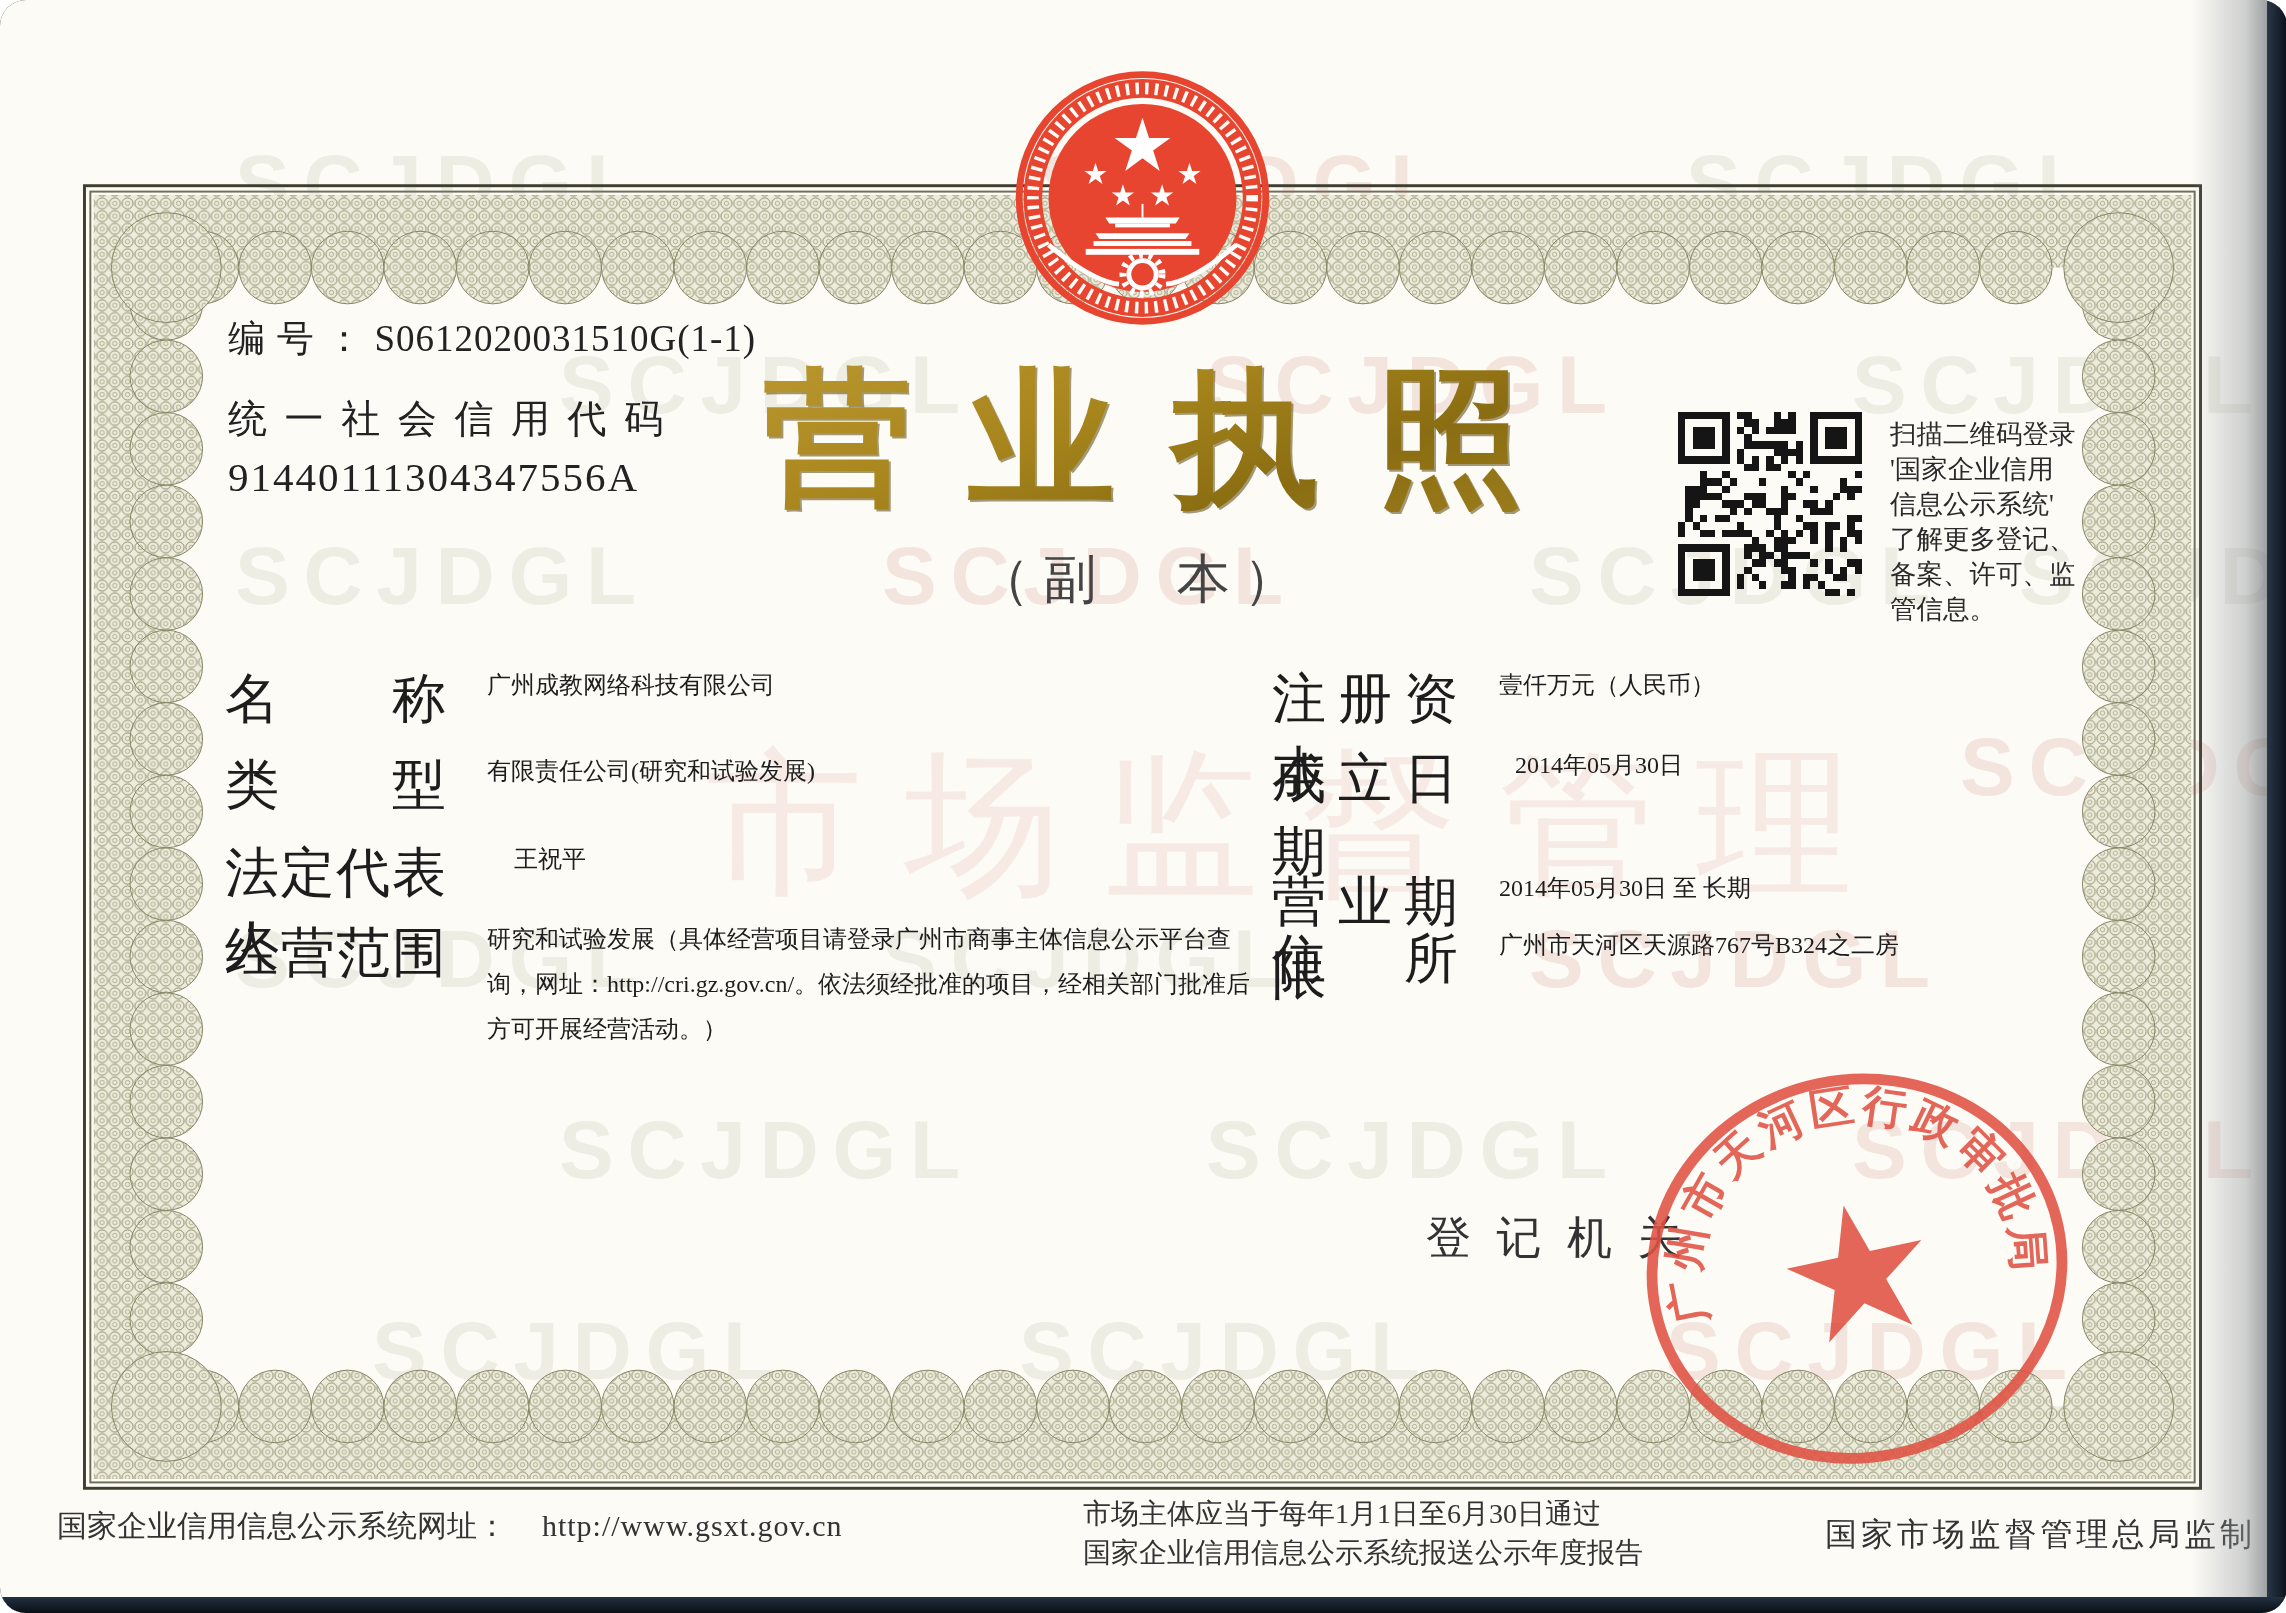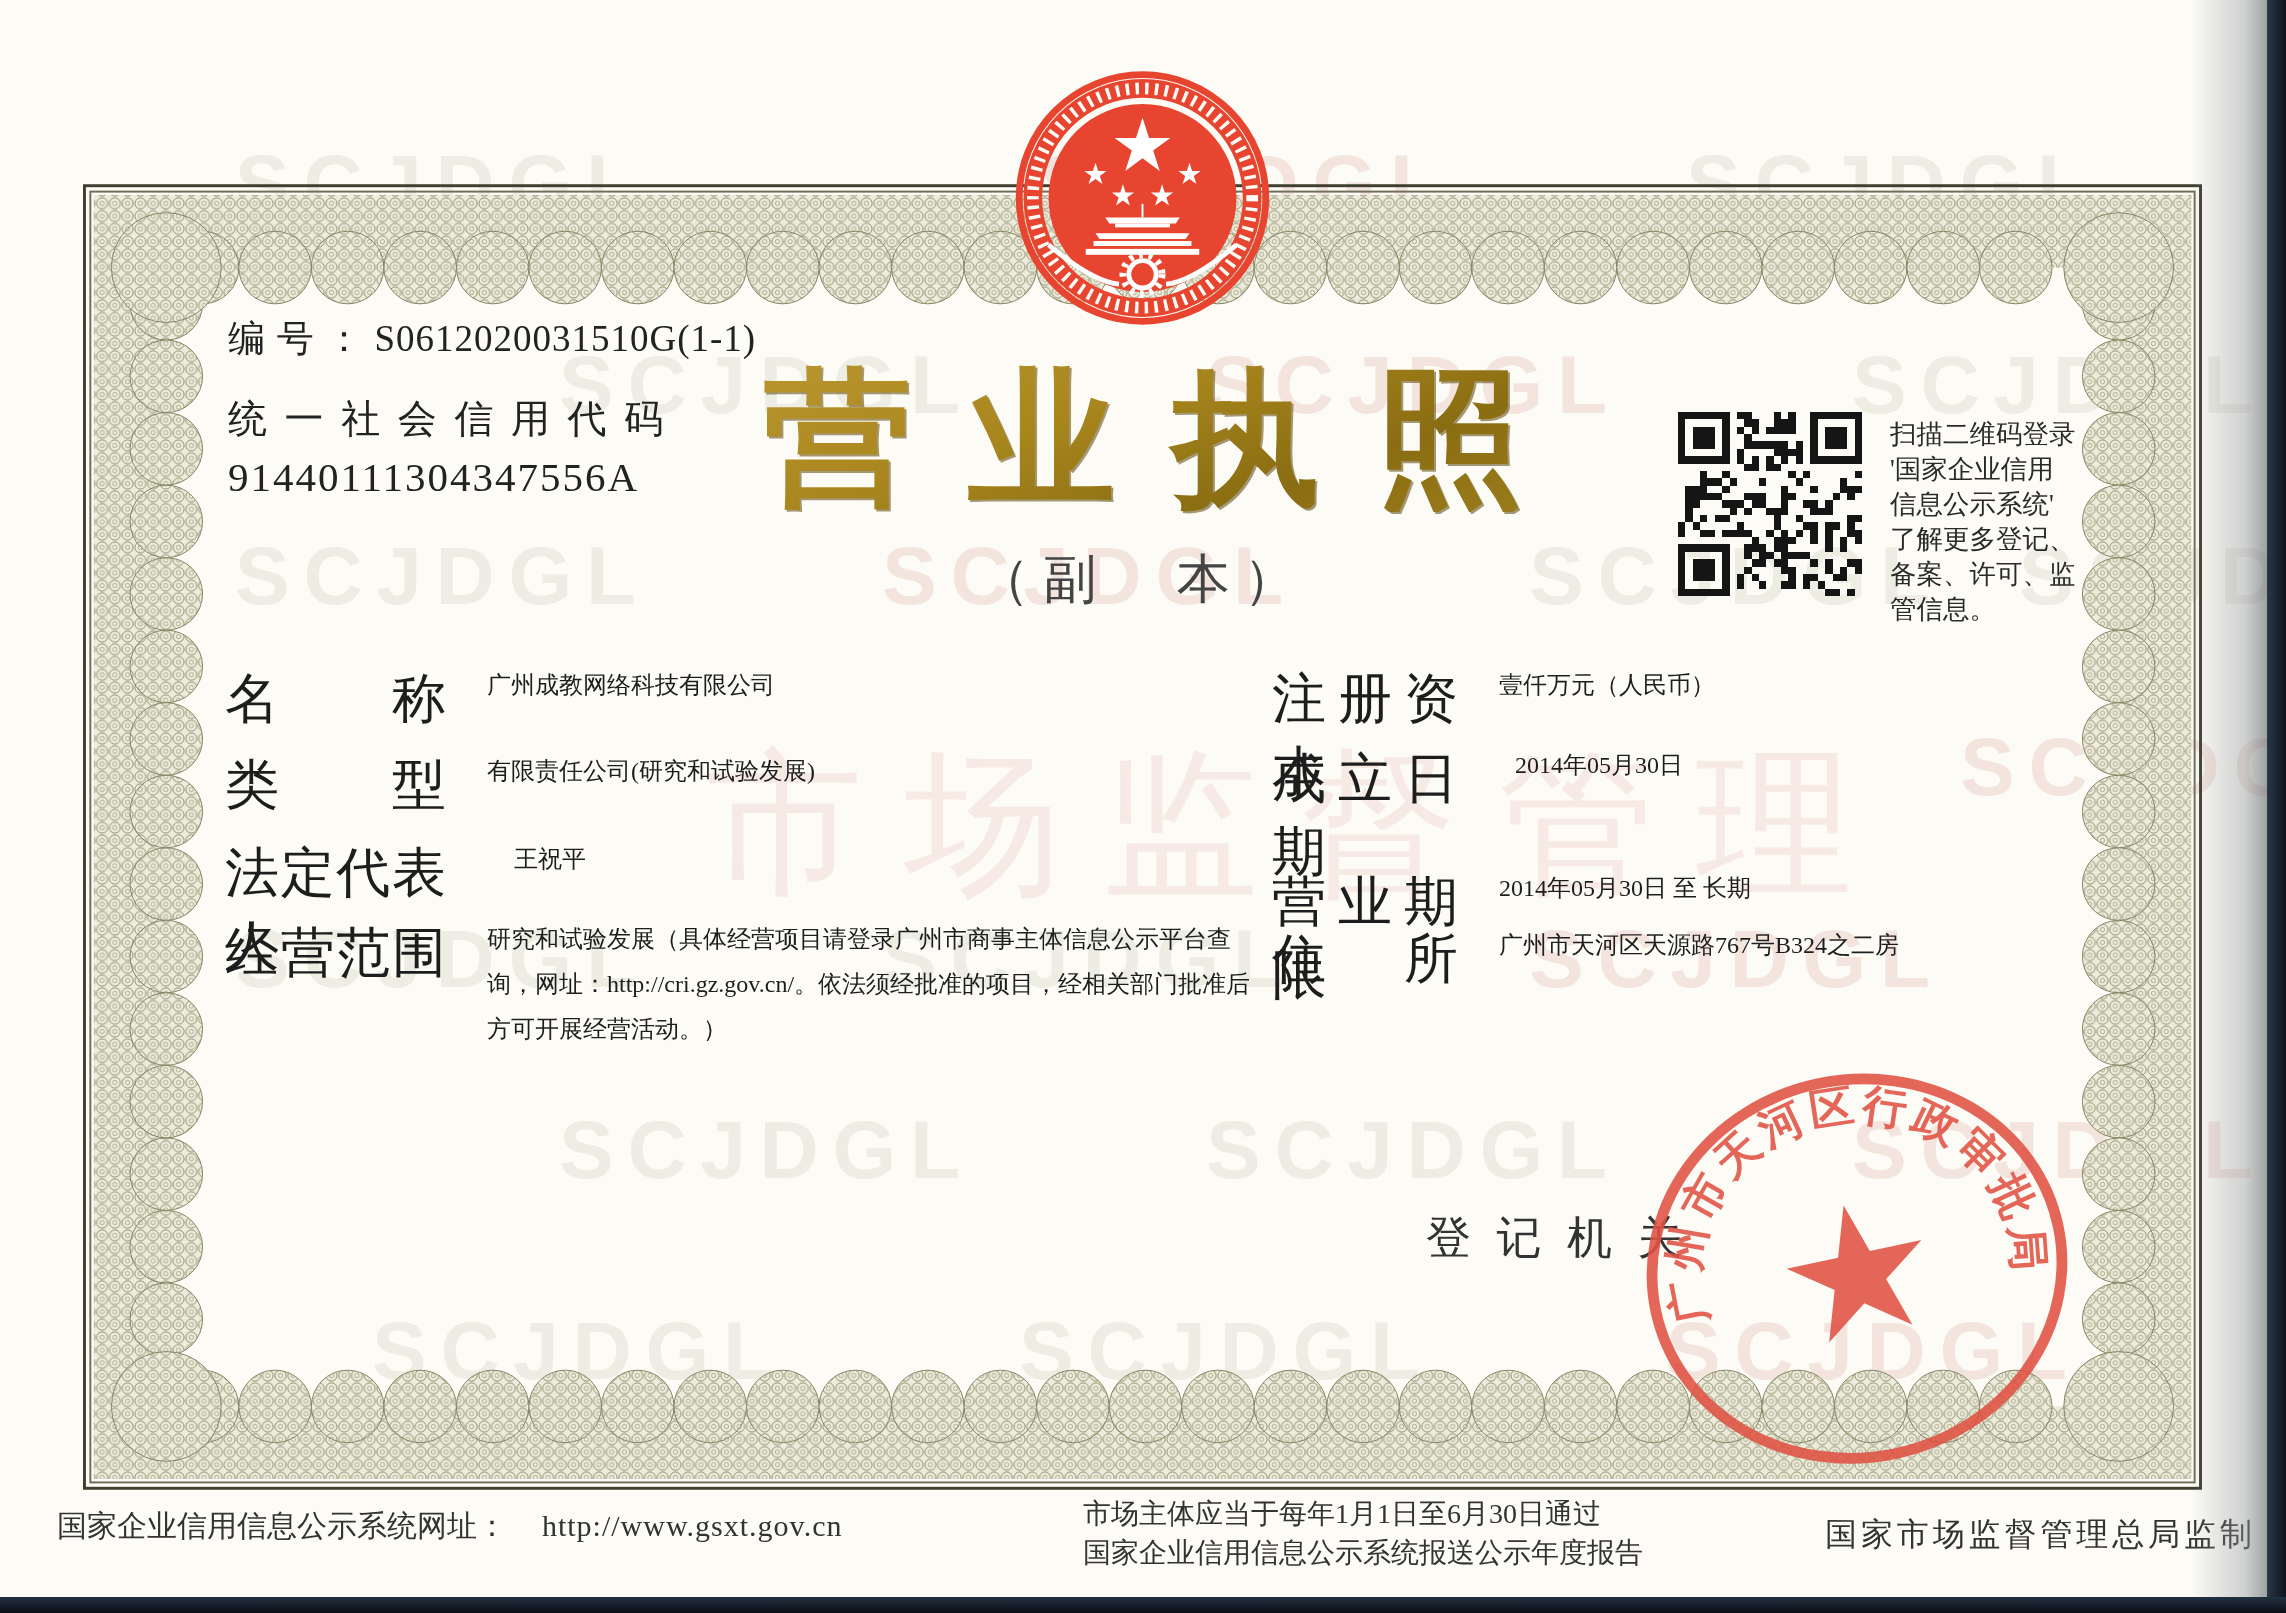--- a/index.html
+++ b/index.html
@@ -1,17 +1,17 @@
 <!DOCTYPE html>
 <html><head>
 <meta charset="utf-8">
 <style>
   html,body{margin:0;padding:0;}
   .stage{position:relative;width:2287px;height:1613px;background:#101b28;overflow:hidden;
-         font-family:"Liberation Serif","DejaVu Serif",serif;}
+         font-family:"Liberation Serif","DejaVu Serif",serif;border-radius:26px;}
   .paper{position:absolute;left:0;top:0;width:2287px;height:1613px;background:#fcfbf6;}
   .curl{position:absolute;top:0;right:17.6px;width:78px;height:1613px;
         background:linear-gradient(to right,rgba(0,0,0,0),rgba(150,155,160,.45) 70%,rgba(90,95,100,.6));}
   .edge-right{position:absolute;top:0;right:0;width:19.6px;height:1613px;
         background:linear-gradient(to right,#2a3748,#0b1119);}
   .edge-bottom{position:absolute;left:0;bottom:0;width:2287px;height:15.7px;
         background:linear-gradient(to bottom,#223040,#0a0f16);}
   
   .wm{position:absolute;font-family:"Liberation Sans","DejaVu Sans",sans-serif;font-weight:bold;
       font-size:82px;letter-spacing:13.7px;color:rgba(146,146,112,0.13);white-space:nowrap;}

